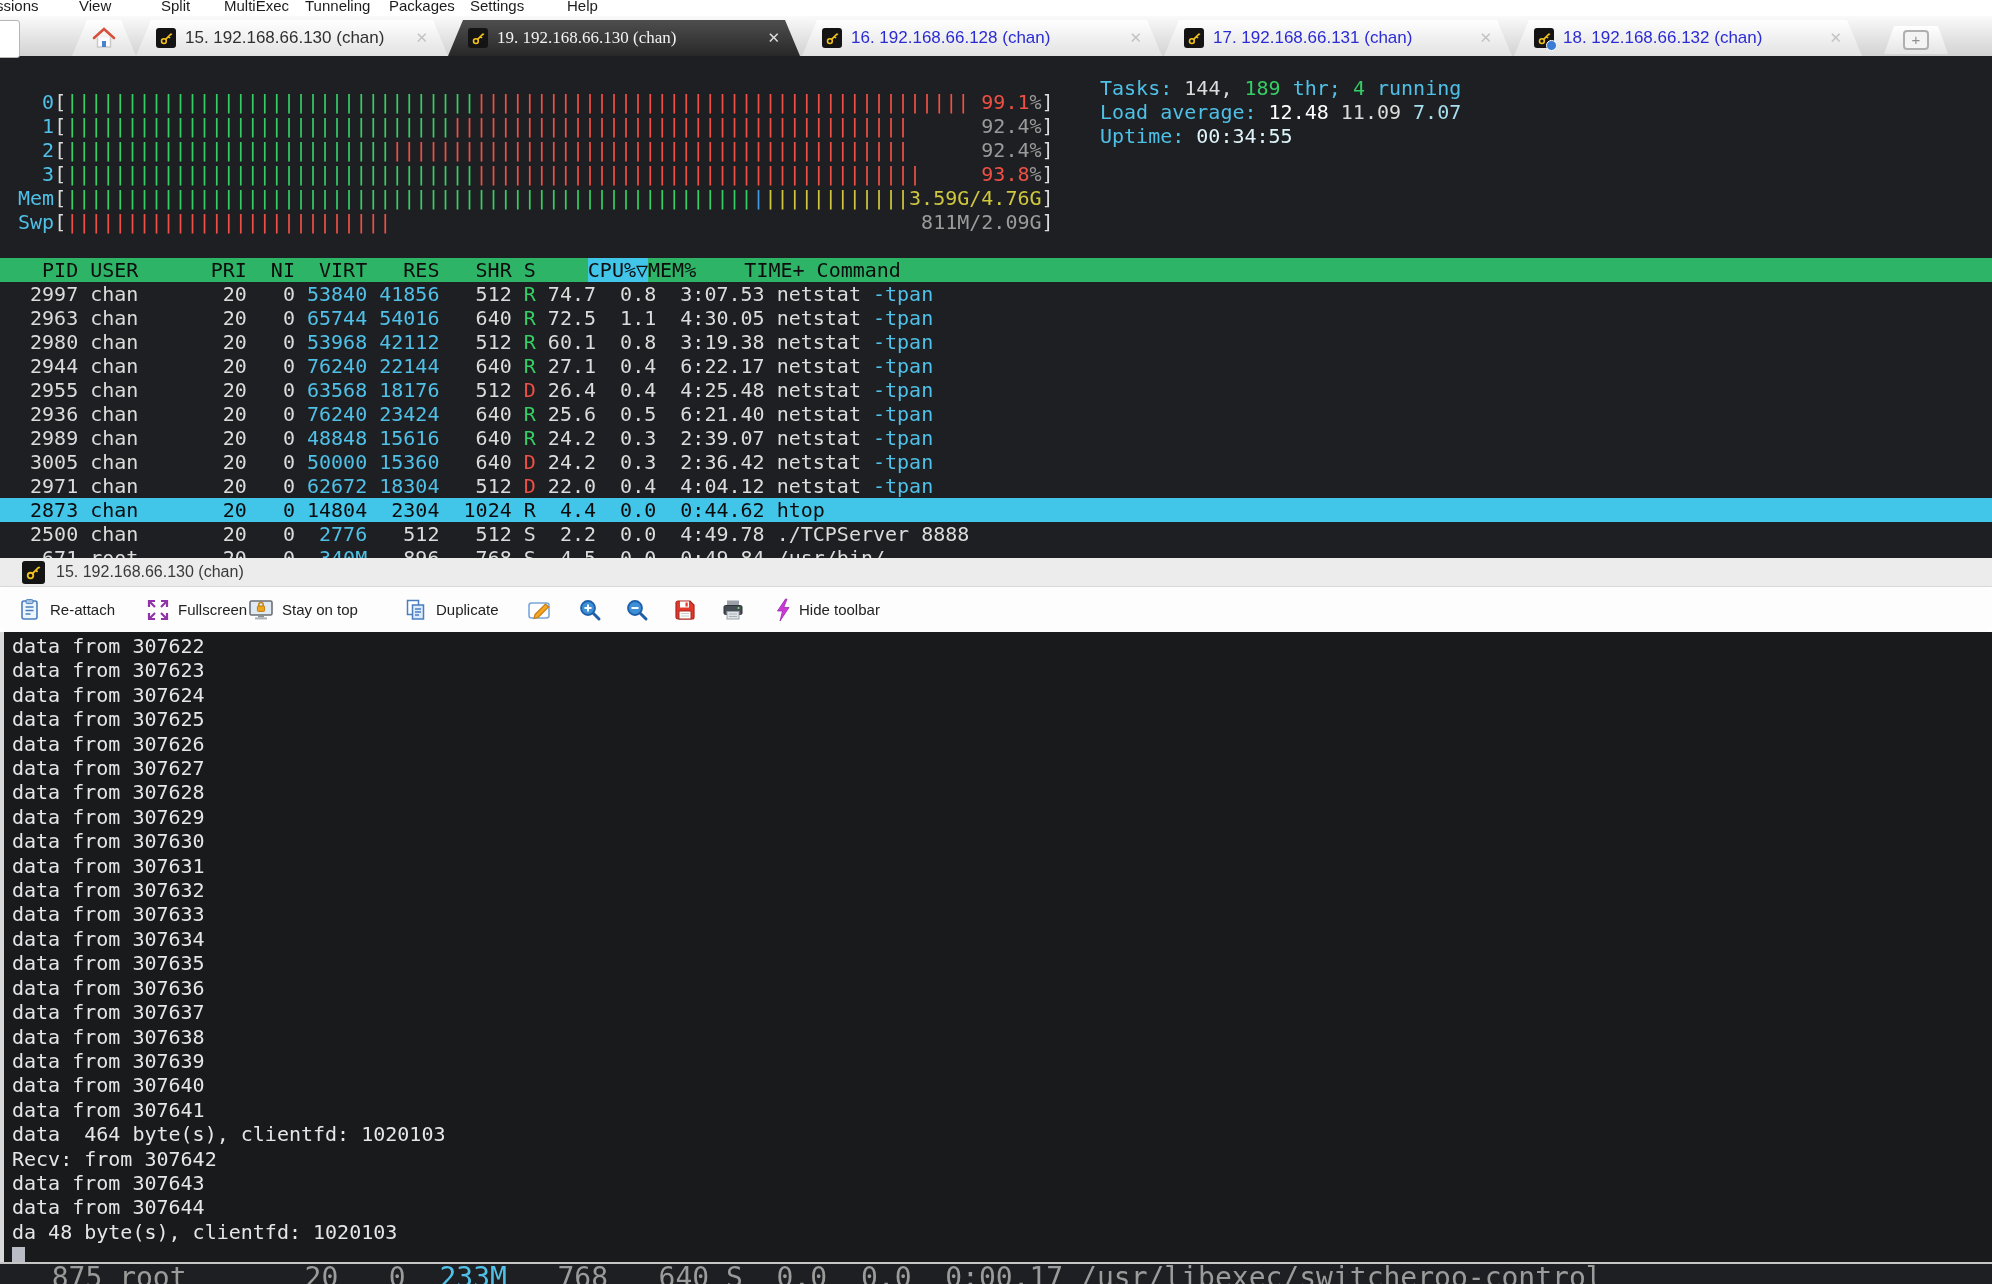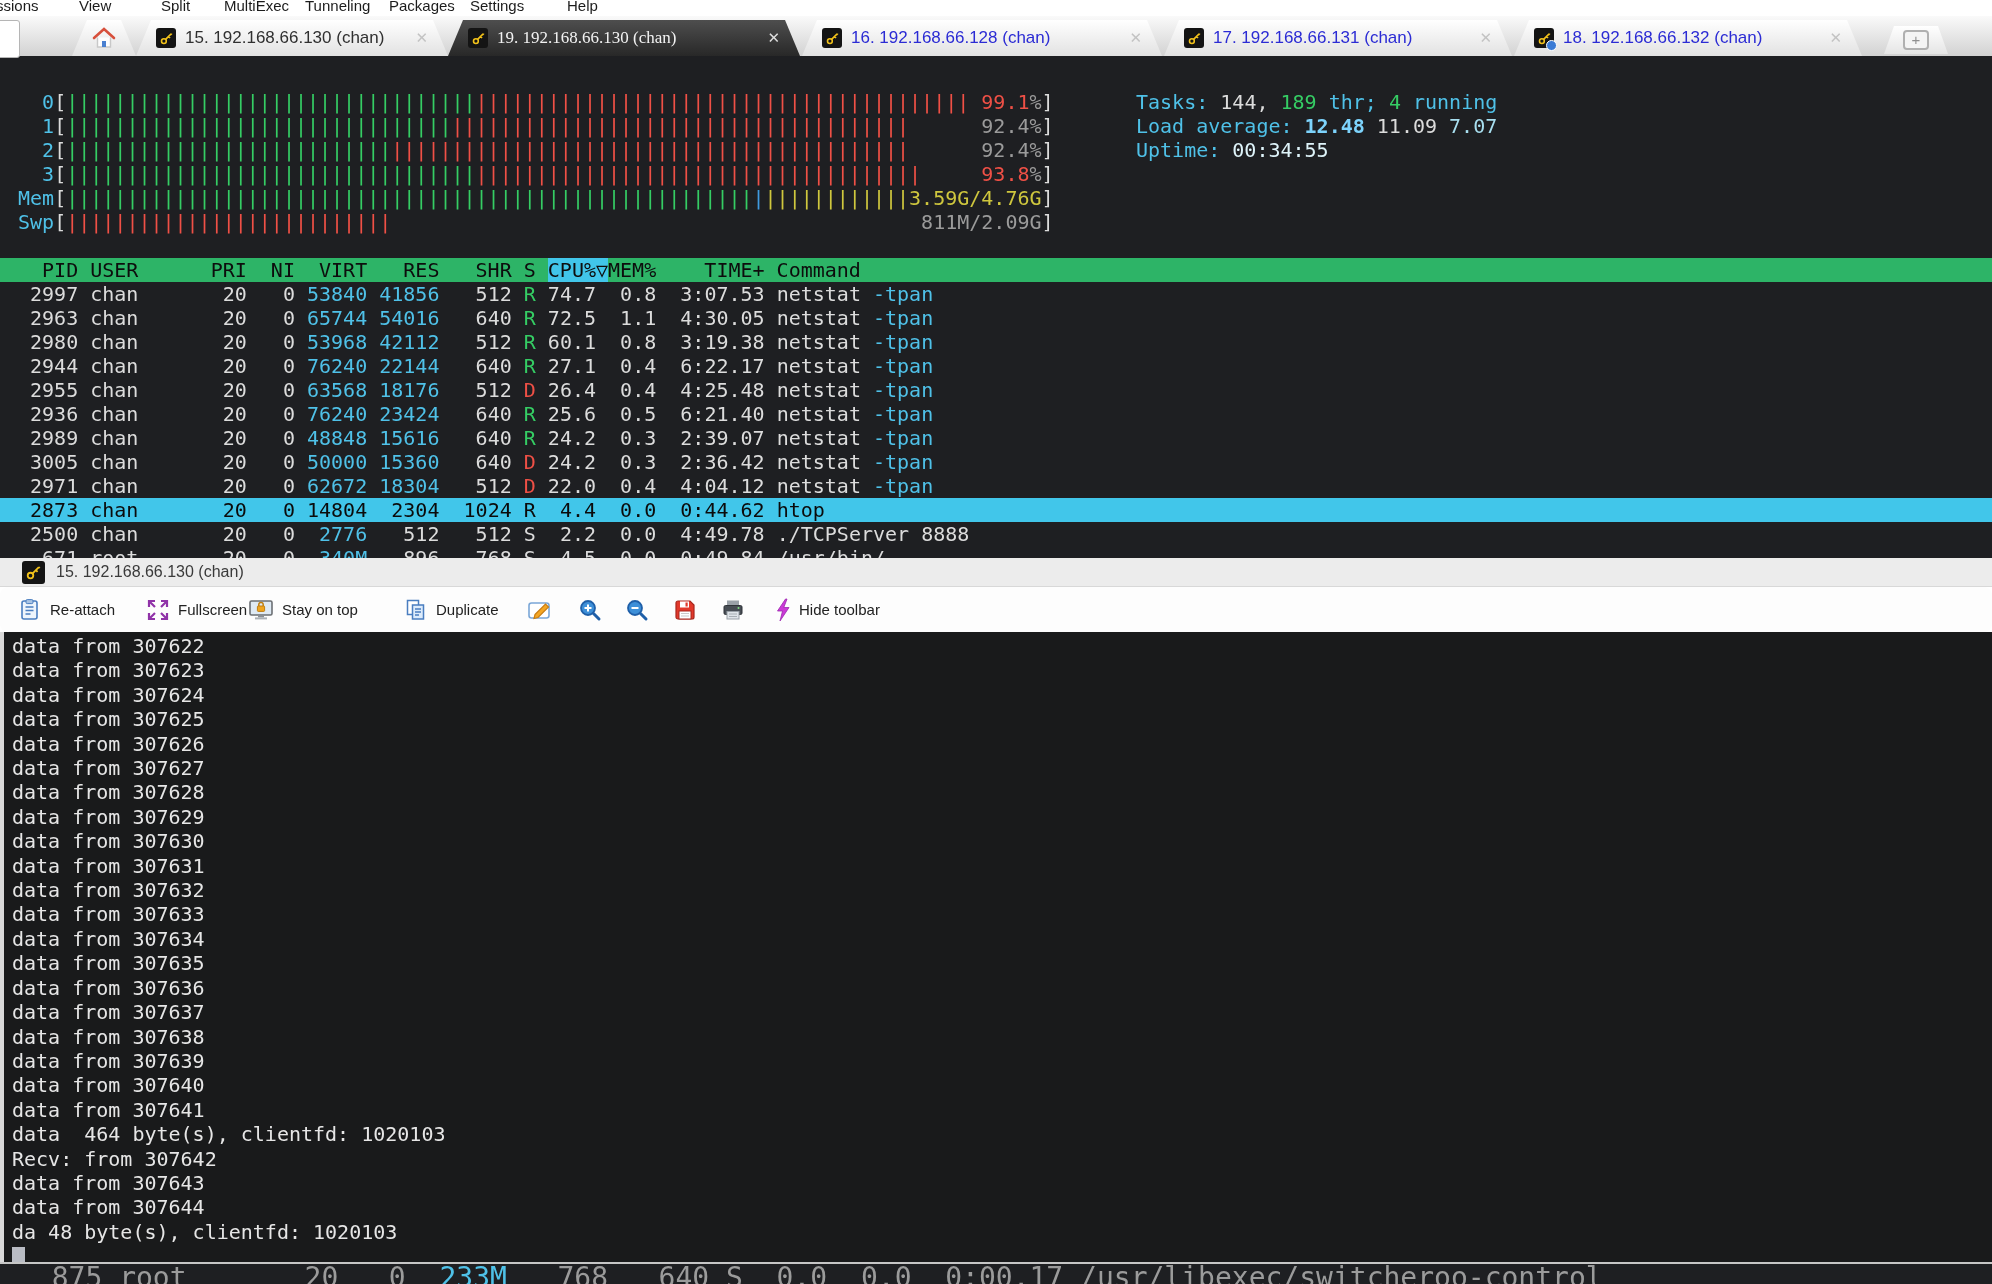--- a/index.html
+++ b/index.html
@@ -24,33 +24,33 @@
   .keybox{position:relative;width:20px;height:20px;background:#141414;border-radius:3px;display:flex;align-items:center;justify-content:center;flex:0 0 auto;}
   .badge-dot{position:absolute;right:-3px;bottom:-3px;width:9px;height:9px;border-radius:50%;background:#3a7bd5;border:1px solid #fff;}
   #tab-stub{position:absolute;left:-8px;top:4px;width:26px;height:36px;background:#fff;border:1px solid #b5b5b5;border-radius:3px;}
   #home-tab{left:72px;width:64px;justify-content:center;padding:0;}
   #newtab-btn{left:1884px;top:10px;height:28px;width:64px;justify-content:center;padding:0;background:linear-gradient(#ffffff,#e5e5e5);clip-path:polygon(10px 0,calc(100% - 10px) 0,100% 100%,0 100%);}
   .plus-glyph{width:22px;height:16px;border:2px solid #b0b0b0;border-radius:4px;color:#8f8f8f;font-size:15px;line-height:15px;text-align:center;background:#f4f4f4;}
 
   
   #main-term{position:absolute;left:0;top:56px;right:0;bottom:0;background:#1e1f22;font-family:"DejaVu Sans Mono",monospace;font-size:20px;line-height:24px;white-space:pre;}
   #meters{position:absolute;left:18px;top:34px;}
-  #infocol{position:absolute;left:1100px;top:34px;margin-left:36px;}
+  #infocol{position:absolute;left:1100px;top:20px;}
   #prochdr{position:absolute;left:0;top:202px;width:100%;height:24px;background:#2db467;color:#0d0d0d;padding-left:18px;box-sizing:border-box;}
-  #prochdr .hl{background:#41c6ea;}
+  #prochdr .hl{background:#41c6ea;margin-left:40px;}
   #procrows{position:absolute;left:0;top:226px;width:100%;}
   .prow{height:24px;padding-left:18px;}
   .prow.selected{background:#41c6ea;}
   .prow.selected span{color:#0b0b0b !important;}
   #sliver{position:absolute;left:0;top:490px;width:100%;height:12px;overflow:hidden;}
 
   
   .c-fg{color:#dcdcdc;} .c-cyan{color:#4fc1e8;} .c-green{color:#35cd64;} .c-red{color:#ef5046;}
   .c-gray{color:#9b9b9b;} .c-yellow{color:#cfc73e;} .c-blue{color:#3f9ae0;}
-  .c-white{color:#7dd3fc;font-weight:bold;} .c-lcyan{color:#a8dff0;text-align:center;} .c-wcyan{color:#dff4fa;}
+  .c-white{color:#ffffff;font-weight:normal;} .c-lcyan{color:#a8dff0;text-align:center;} .c-wcyan{color:#dff4fa;}
 
   
   #floatwin{position:absolute;left:0;top:558px;width:100%;height:706px;box-sizing:border-box;background:#fff;border-bottom:2px solid #c6c6c6;z-index:10;}
   .fw-title{height:28px;background:#ececec;border-bottom:1px solid #d8d8d8;display:flex;align-items:center;gap:11px;padding-left:22px;font-size:16px;color:#3a3a3a;}
   .fw-title .keybox{width:23px;height:23px;}
   .fw-toolbar{position:relative;height:45px;background:#fdfdfd;border-radius:8px;}
   .tb-item{position:absolute;top:0;height:45px;display:flex;align-items:center;gap:8px;font-size:15px;color:#222;white-space:nowrap;}
   .fw-term{height:630px;background:#191a1b;border-left:4px solid #d9d9d9;box-sizing:border-box;
            font-family:"DejaVu Sans Mono",monospace;font-size:20px;line-height:24.4px;color:#e6e6e6;
            padding:2px 0 0 8px;overflow:hidden;white-space:pre;}

